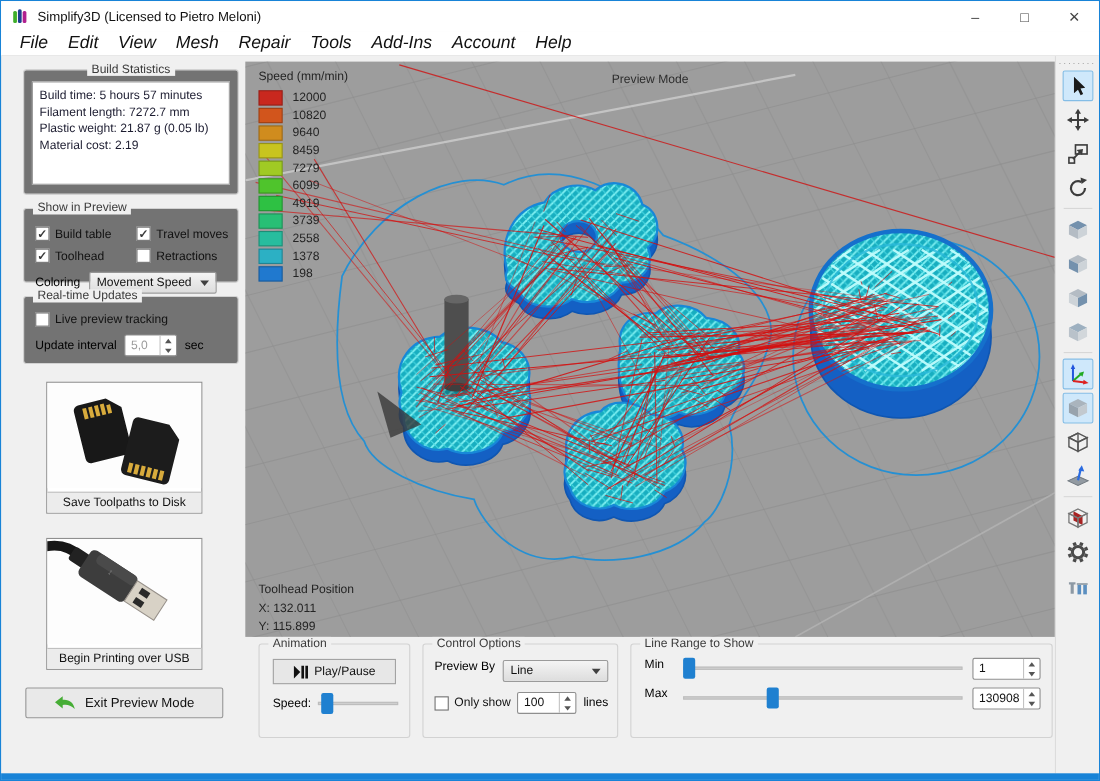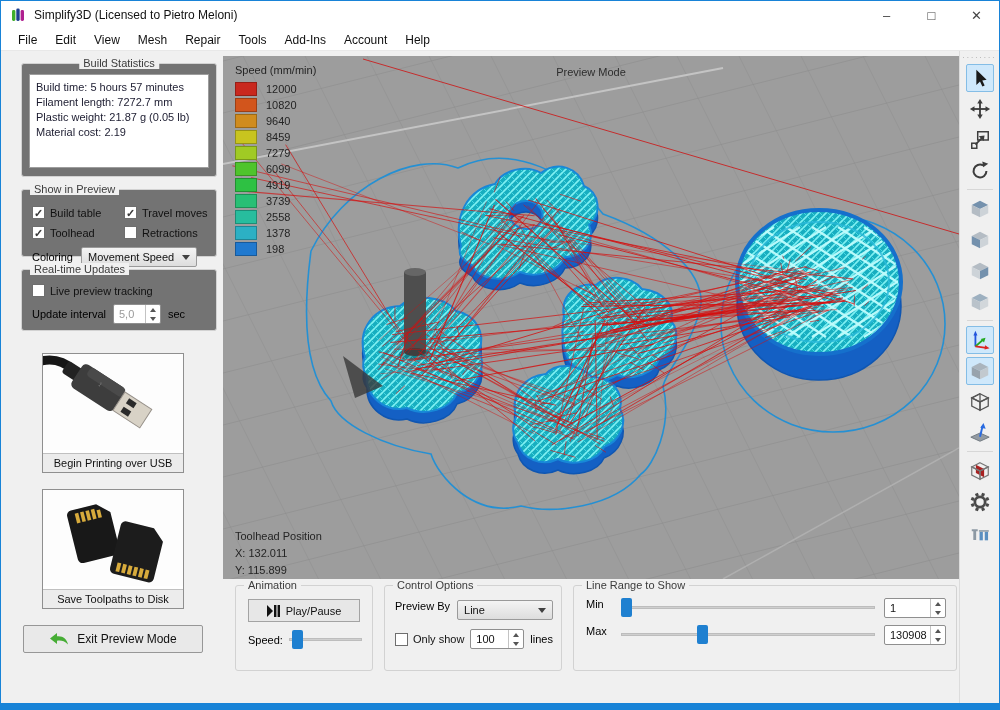--- a/index.html
+++ b/index.html
@@ -14,21 +14,21 @@
               display:flex; align-items:center; }
   .app-icon { width:16px; height:16px; margin-left:9px; }
   .title { margin-left:8px; color:#111; font-size:12px; }
   .win-controls { margin-left:auto; display:flex; height:100%; }
   .wc { width:45px; height:100%; display:flex; align-items:center; justify-content:center;
         color:#444; font-size:13px; }
 
   
   .menubar { position:absolute; left:0; top:28px; right:0; height:22px; background:#fff;
              display:flex; align-items:center; padding-left:8px; border-bottom:1px solid #e8e8e8; }
-  .menu-item { padding:3px 9px; color:#111; font-size:12px; cursor:default; }
+  .menu-item { padding:3px 9px; color:#111; font-size:16px; cursor:default;font-style:italic; }
 
   
   .left-panel { position:absolute; left:8px; top:56px; width:208px; bottom:12px; }
   .gb { position:relative; border:1px solid #d2d2d2; border-radius:3px; background:#737373;margin-left:12px; }
   .gb-title { position:absolute; top:-7px; left:8px; background:#f0f0f0; padding:0 4px;
               font-size:11px; color:#3b3b3b; white-space:nowrap; }
   .gb-title.centered { left:50%; transform:translateX(-50%); }
   .gb-stats { height:114px; margin-top:6px; }
   .stats-box { position:absolute; left:7px; right:7px; top:10px; bottom:8px; background:#fff;
                border:1px solid #9d9d9d; padding:5px 6px; font-size:11px; color:#1c1c30;
@@ -203,37 +203,20 @@
         <span>Update interval</span>
         <div class="spin disabled" style="width:48px">
           <span class="val">5,0</span>
           <div class="arrows">
               <div class="up"></div>
               <div class="dn"></div>
             </div>
         </div>
         <span>sec</span>
       </div>
-    </div>
-
-    <div class="img-btn">
-      <svg width="140" height="96" viewBox="0 0 140 96">
-        <rect width="140" height="96" fill="#fdfdfd"></rect>
-        <path d="M-6,8 C14,2 26,10 38,24" stroke="#161616" stroke-width="9" fill="none" stroke-linecap="round"></path>
-        <g transform="translate(34,20) rotate(33)">
-          <rect x="-14" y="-7" width="18" height="14" rx="3" fill="#222"></rect>
-          <rect x="0" y="-14" width="50" height="28" rx="5" fill="#3d3d3d"></rect>
-          <rect x="8" y="-14" width="42" height="10" rx="4" fill="#4a4a4a"></rect>
-          <rect x="50" y="-11" width="32" height="22" fill="#d8d2c6" stroke="#97918a" stroke-width="1"></rect>
-          <rect x="57" y="-8" width="9" height="6" fill="#2a2a2a"></rect>
-          <rect x="57" y="2" width="9" height="6" fill="#2a2a2a"></rect>
-          <text x="24" y="-2" font-size="6" fill="#8d8d8d" font-family="Liberation Sans, sans-serif">⟟</text>
-        </g>
-      </svg>
-      <div class="caption">Begin Printing over USB</div>
     </div>
 
     <div class="img-btn sd">
       <svg width="140" height="96" viewBox="0 0 140 96">
         <rect width="140" height="96" fill="#fdfdfd"></rect>
         <g transform="translate(22,22) rotate(-14)">
           <path d="M6,0 h26 l12,11 v38 a5,5 0 0 1 -5,5 h-33 a5,5 0 0 1 -5,-5 v-44 a5,5 0 0 1 5,-5 Z" fill="#181818"></path>
           <g fill="#d8ab3c">
             <rect x="9" y="4" width="3.6" height="10"></rect>
               <rect x="14.5" y="4" width="3.6" height="10"></rect>
@@ -248,20 +231,37 @@
             <rect x="7" y="42" width="3.8" height="9"></rect>
               <rect x="12.8" y="42" width="3.8" height="9"></rect>
             <rect x="18.6" y="42" width="3.8" height="9"></rect>
               <rect x="24.4" y="42" width="3.8" height="9"></rect>
             <rect x="30.2" y="42" width="3.8" height="9"></rect>
               <rect x="36" y="42" width="3.8" height="9"></rect>
           </g>
         </g>
       </svg>
       <div class="caption">Save Toolpaths to Disk</div>
+    </div>
+
+    <div class="img-btn">
+      <svg width="140" height="96" viewBox="0 0 140 96">
+        <rect width="140" height="96" fill="#fdfdfd"></rect>
+        <path d="M-6,8 C14,2 26,10 38,24" stroke="#161616" stroke-width="9" fill="none" stroke-linecap="round"></path>
+        <g transform="translate(34,20) rotate(33)">
+          <rect x="-14" y="-7" width="18" height="14" rx="3" fill="#222"></rect>
+          <rect x="0" y="-14" width="50" height="28" rx="5" fill="#3d3d3d"></rect>
+          <rect x="8" y="-14" width="42" height="10" rx="4" fill="#4a4a4a"></rect>
+          <rect x="50" y="-11" width="32" height="22" fill="#d8d2c6" stroke="#97918a" stroke-width="1"></rect>
+          <rect x="57" y="-8" width="9" height="6" fill="#2a2a2a"></rect>
+          <rect x="57" y="2" width="9" height="6" fill="#2a2a2a"></rect>
+          <text x="24" y="-2" font-size="6" fill="#8d8d8d" font-family="Liberation Sans, sans-serif">⟟</text>
+        </g>
+      </svg>
+      <div class="caption">Begin Printing over USB</div>
     </div>
 
     <button class="exit-btn">
       <svg width="20" height="14" viewBox="0 0 20 14">
         <path d="M1,6.5 L8,1 L8,4.2 C14,3.6 18,7 19,12.5 C15,8.8 12,8.2 8,8.8 L8,12 Z" fill="#46ad35"></path>
       </svg>
       <span>Exit Preview Mode</span>
     </button>
   </div>
 

